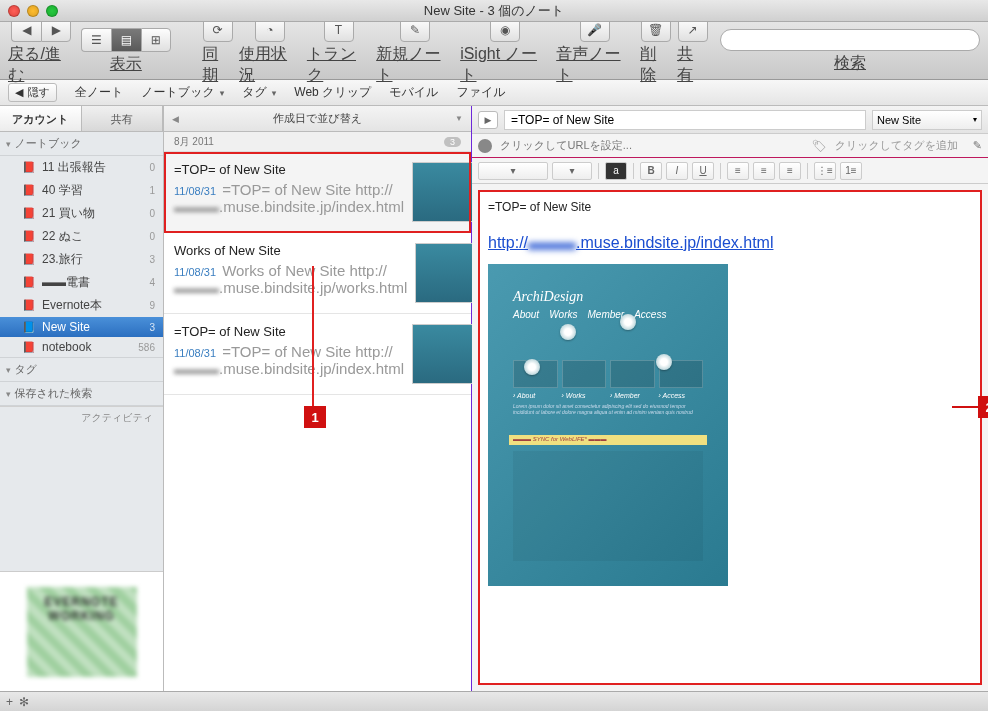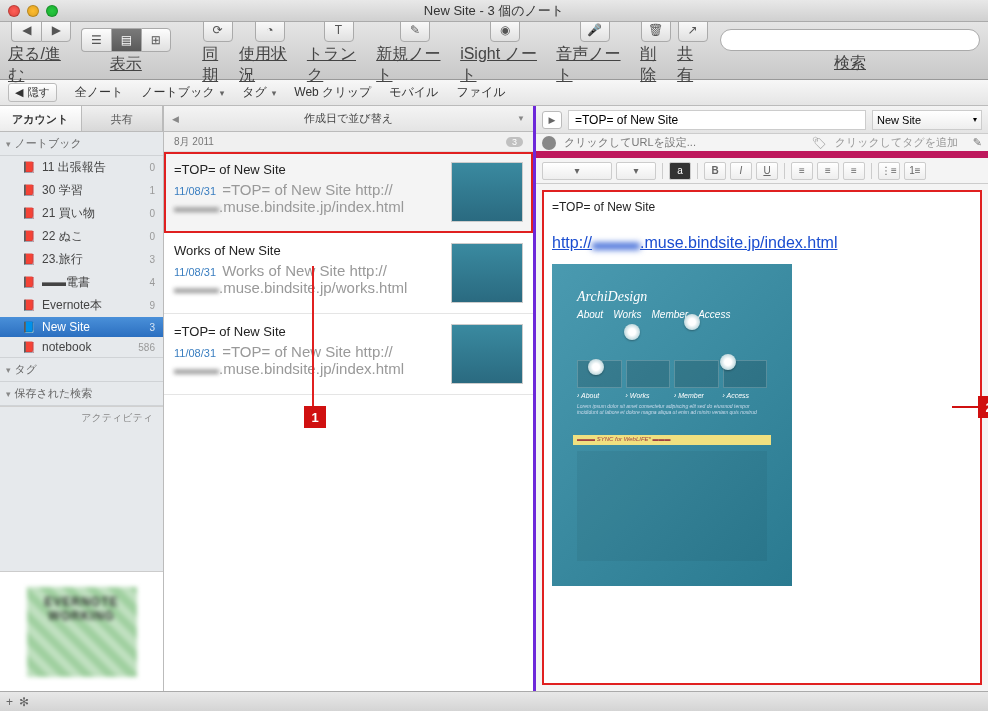--- a/index.html
+++ b/index.html
@@ -51,21 +51,21 @@
 .sb-item .count { margin-left: auto; font-size: 10px; color: #999; }
 .sb-item.selected { background: linear-gradient(#4a90d9, #2b6fc0); color: #fff; }
 .sb-item.selected .count { color: #d8e6f5; }
 .sb-item.selected .icon { color: #fff; }
 .sb-ad { margin-top: auto; height: 120px; background: #fff; border-top: 1px solid #ccc; display: flex; align-items: center; justify-content: center; }
 .sb-ad-img { width: 110px; height: 90px; background: repeating-linear-gradient(45deg, #c0e0c0 0 8px, #a0d0a0 8px 16px); filter: blur(2px); position: relative; }
 .sb-ad-txt { position: absolute; top: 8px; font-weight: bold; color: #333; font-size: 12px; letter-spacing: 1px; text-align: center; width: 100%; }
 .sb-activity { text-align: right; padding: 4px 10px; font-size: 10px; color: #888; border-top: 1px solid #d0d0d0; }
 
 
-.notelist { width: 372px; border-right: 3px solid #6d28d9; background: #fff; display: flex; flex-direction: column; position: relative; }
+.notelist { width: 308px; border-right: 1px solid #6d28d9; background: #fff; display: flex; flex-direction: column; position: relative; }
 .nl-header { height: 26px; background: linear-gradient(#f4f4f4,#e4e4e4); border-bottom: 1px solid #bbb; display: flex; align-items: center; justify-content: center; font-size: 11px; color: #444; position: relative; }
 .nl-header::before { content: "◀"; position: absolute; left: 8px; font-size: 9px; color: #888; }
 .nl-header::after { content: "▼"; position: absolute; right: 8px; font-size: 8px; color: #888; }
 .nl-month { height: 20px; background: #f0f0f0; border-bottom: 1px solid #ddd; display: flex; align-items: center; padding: 0 10px; font-size: 10px; color: #777; }
 .nl-month .badge { margin-left: auto; background: #c0c0c0; color: #fff; border-radius: 8px; padding: 0 6px; font-size: 9px; }
 .nl-item { display: flex; border-bottom: 1px solid #e5e5e5; padding: 10px; gap: 8px; min-height: 80px; }
 .nl-item.selected { background: #f4f4f4; outline: 2px solid #e02020; outline-offset: -2px; }
 .nl-item .text { flex: 1; }
 .nl-item .title { font-size: 13px; font-weight: 500; color: #222; margin-bottom: 4px; }
 .nl-item .date { color: #3a7ec0; font-size: 11px; display: inline; }
@@ -74,21 +74,21 @@
 .nl-thumb { width: 72px; height: 60px; background: linear-gradient(#3a8aa0, #2a6a80); border: 1px solid #ccc; flex-shrink: 0; }
 .annotation-1 { position: absolute; left: 148px; top: 160px; width: 2px; height: 150px; background: #e02020; }
 .annot-label-1 { position: absolute; left: 140px; top: 300px; width: 22px; height: 22px; background: #d01010; color: #fff; display: flex; align-items: center; justify-content: center; font-size: 13px; font-weight: bold; }
 
 
 .detail { flex: 1; background: #f4f4f4; display: flex; flex-direction: column; position: relative; }
 .det-toolbar { height: 28px; background: linear-gradient(#f4f4f4,#e4e4e4); border-bottom: 1px solid #ccc; display: flex; align-items: center; padding: 0 6px; gap: 6px; }
 .det-play { width: 20px; height: 18px; border: 1px solid #bbb; border-radius: 3px; background: #fff; display: flex; align-items: center; justify-content: center; font-size: 9px; color: #666; }
 .det-title-input { flex: 1; height: 20px; border: 1px solid #ccc; background: #fff; padding: 0 6px; font-size: 12px; }
 .det-notebook-sel { width: 110px; height: 20px; border: 1px solid #ccc; background: linear-gradient(#fff,#eee); font-size: 11px; padding: 0 4px; display: flex; align-items: center; justify-content: space-between; }
-.det-meta { height: 24px; border-bottom: 7px solid #be185d; display: flex; align-items: center; padding: 0 6px; gap: 8px; font-size: 11px; color: #999; }
+.det-meta { height: 24px; border-bottom: 1px solid #be185d; display: flex; align-items: center; padding: 0 6px; gap: 8px; font-size: 11px; color: #999; }
 .det-meta .globe { width: 14px; height: 14px; border-radius: 50%; background: #888; display: inline-block; }
 .det-meta .tag-ic { font-size: 12px; }
 .det-meta .url-lbl { color: #777; }
 .det-format { height: 26px; border-bottom: 1px solid #ccc; display: flex; align-items: center; padding: 0 6px; gap: 4px; }
 .det-format .fbtn { width: 22px; height: 18px; border: 1px solid #ccc; background: linear-gradient(#fff,#eee); border-radius: 2px; display: flex; align-items: center; justify-content: center; font-size: 10px; color: #666; }
 .det-format .fsep { width: 1px; height: 16px; background: #ccc; margin: 0 2px; }
 .det-format .fbtn.dark { background: #333; color: #fff; }
 
 .det-content { flex: 1; background: #fff; margin: 6px; border: 2px solid #e02020; padding: 8px; overflow: hidden; position: relative; }
 .det-content .note-title { font-size: 12px; color: #222; margin-bottom: 20px; }
@@ -202,21 +202,21 @@
     </div>
     <div class="sb-section-hdr">ノートブック</div>
     <div class="sb-list" id="sb-notebooks">
         <div class="sb-item">
           <span class="icon">📕</span>
           <span>11 出張報告</span>
           <span class="count">0</span>
         </div>
         <div class="sb-item">
           <span class="icon">📕</span>
-          <span>30 学習</span>
+          <span>40 学習</span>
           <span class="count">1</span>
         </div>
         <div class="sb-item">
           <span class="icon">📕</span>
           <span>21 買い物</span>
           <span class="count">0</span>
         </div>
         <div class="sb-item">
           <span class="icon">📕</span>
           <span>22 ぬこ</span>

